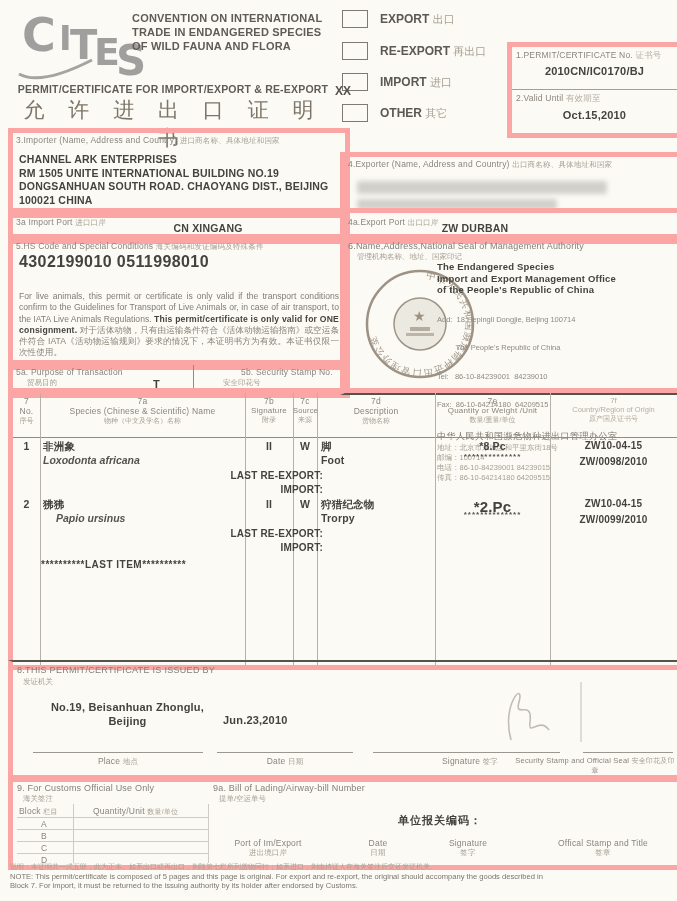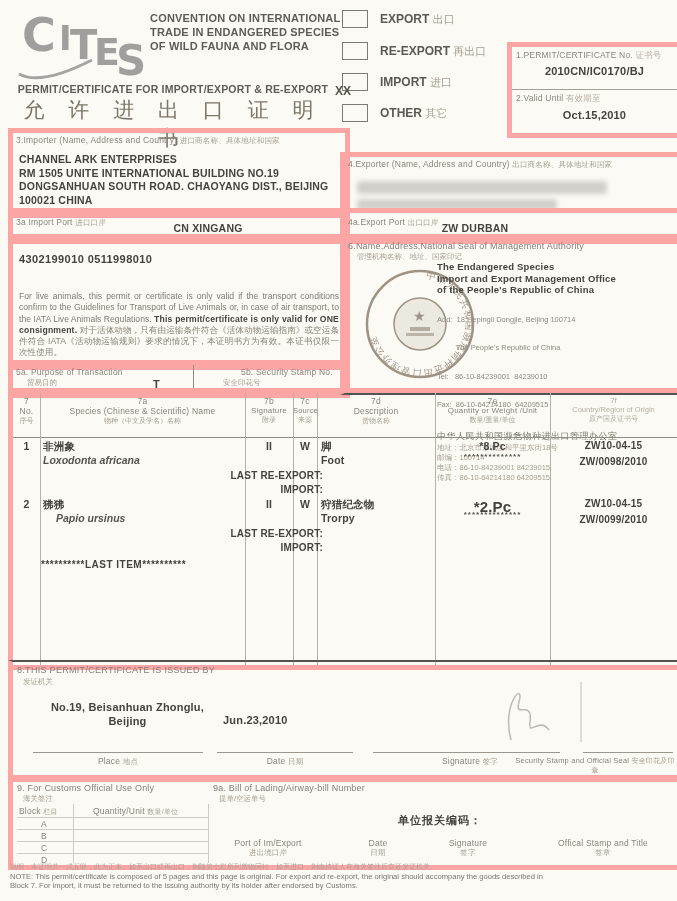--- a/index.html
+++ b/index.html
@@ -30,21 +30,21 @@
     <span class="logoL" style="left:0;top:2px;font-size:46px;">C</span>
     <span class="logoL" style="left:37px;top:12px;font-size:34px;">I</span>
     <span class="logoL" style="left:48px;top:16px;font-size:40px;">T</span>
     <span class="logoL" style="left:72px;top:24px;font-size:38px;">E</span>
     <span class="logoL" style="left:94px;top:30px;font-size:42px;">S</span>
     <svg class="abs" style="left:-6px;top:48px;" width="80" height="28">
       <path d="M3,20 Q25,32 76,6" stroke="#a6a4a0" stroke-width="3" fill="none"></path>
     </svg>
   </div>
 
-  <div class="abs" style="left:150px;top:11px;width:196px;font-size:11px;font-weight:bold;color:#5f5b55;line-height:14px;letter-spacing:.2px;">
+  <div class="abs" style="left:132px;top:11px;width:196px;font-size:11px;font-weight:bold;color:#5f5b55;line-height:14px;letter-spacing:.2px;">
     <div>CONVENTION ON INTERNATIONAL</div>
     <div>TRADE IN ENDANGERED SPECIES</div>
     <div>OF WILD FAUNA AND FLORA</div>
   </div>
   <div class="abs ctr" style="left:4px;top:83px;width:338px;font-size:10.5px;font-weight:bold;color:#5f5b55;letter-spacing:.2px;">PERMIT/CERTIFICATE FOR IMPORT/EXPORT &amp; RE-EXPORT</div>
   <div class="abs ctr" style="left:4px;top:96px;width:338px;font-size:21px;color:#7d7568;letter-spacing:9px;">允 许 进 出 口 证 明 书</div>
 
   <div class="chk" style="left:342px;top:10px;"></div>
   <div class="abs" style="left:380px;top:12px;font-size:12px;font-weight:bold;color:#5c5852;"><span>EXPORT</span> <span class="cn" style="font-weight:normal;font-size:11px;">出口</span></div>
 
@@ -86,21 +86,22 @@
     <div class="blurbar" style="left:12px;top:24px;width:250px;height:13px;"></div>
     <div class="blurbar" style="left:12px;top:42px;width:200px;height:11px;"></div>
   </div>
 
   <div class="box" style="left:340px;top:208px;width:332px;height:26px;">
     <div class="lbl" style="position:absolute;left:3px;top:4px;"><span>4a.Export Port</span> <span class="cn" style="font-size:7.5px;">出口口岸</span></div>
     <div class="b ctr" style="position:absolute;left:50px;top:9px;width:160px;font-size:10.5px;">ZW DURBAN</div>
   </div>
 
   <div class="box" style="left:8px;top:234px;width:332px;height:126px;">
-    <div class="b" style="position:absolute;left:6px;top:14px;font-size:11px;letter-spacing:.4px;">4302199010 0511998010</div>
+    <div class="lbl" style="position:absolute;left:3px;top:2px;"><span>5.HS Code and Special Conditions</span> <span class="cn" style="font-size:7.5px;">海关编码和发证编码及特殊条件</span></div>
+    <div class="b" style="position:absolute;left:6px;top:14px;font-size:16px;letter-spacing:.4px;">4302199010 0511998010</div>
     <div class="abs" style="left:6px;top:52px;width:320px;font-size:8.6px;line-height:11.3px;text-align:justify;color:#817c74;">
       <span>For live animals, this permit or certificate is only valid if the transport conditions confirm to the Guidelines for Transport of Live Animals or, in case of air transport, to the IATA Live Animals Regulations. </span><span class="b" style="font-size:8.6px;">This permit/certificate is only valid for ONE consignment.</span><span style="color:#8a8478;"> 对于活体动物，只有由运输条件符合《活体动物运输指南》或空运条件符合 IATA《活动物运输规则》要求的情况下，本证明书方为有效。本证书仅限一次性使用。</span>
     </div>
   </div>
 
   <div class="box" style="left:8px;top:360px;width:332px;height:28px;">
     <div class="vline" style="left:180px;top:0;height:28px;background:#908c84;"></div>
     <div class="lbl" style="position:absolute;left:3px;top:2px;">5a. Purpose of Transaction</div>
     <div class="cn" style="position:absolute;left:14px;top:13px;font-size:7.5px;">贸易目的</div>
     <div class="b" style="position:absolute;left:140px;top:13px;font-size:11px;">T</div>

